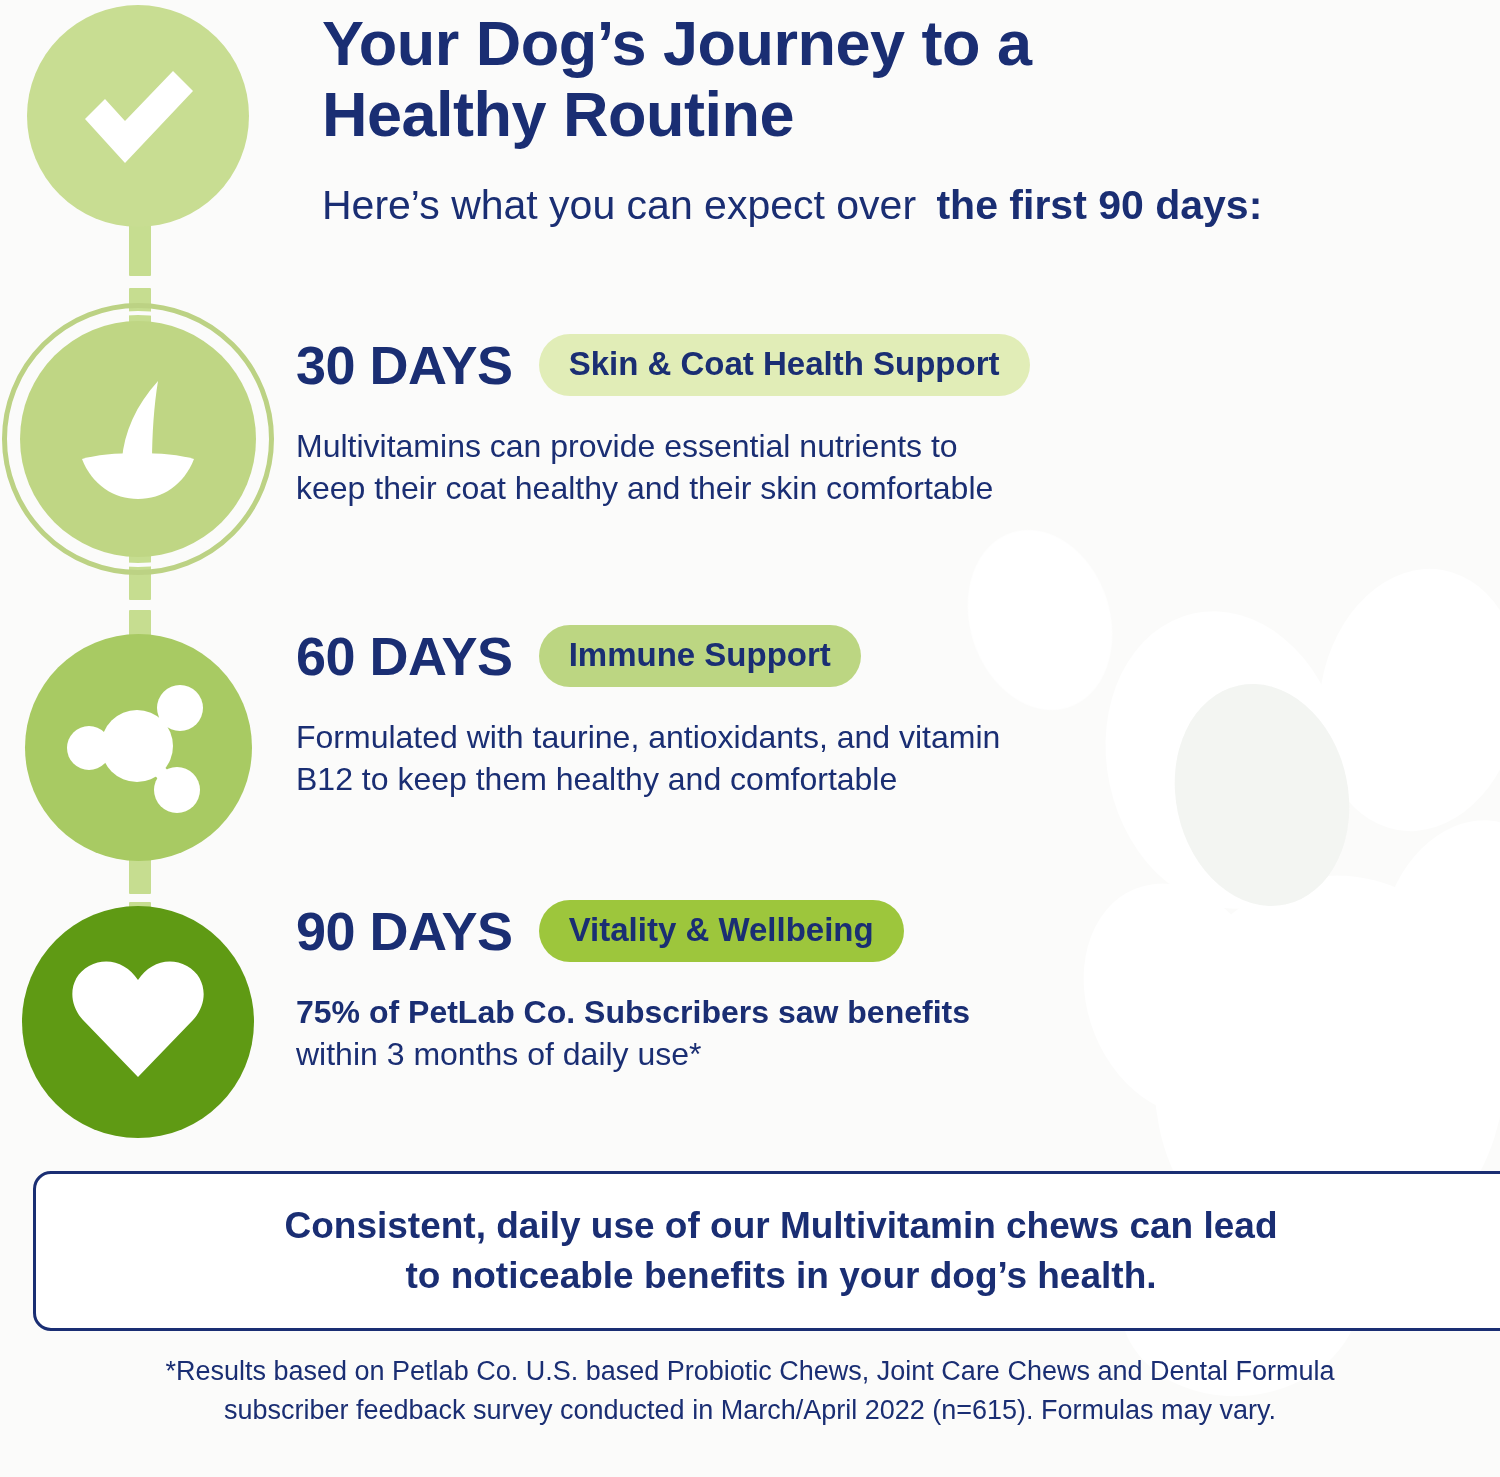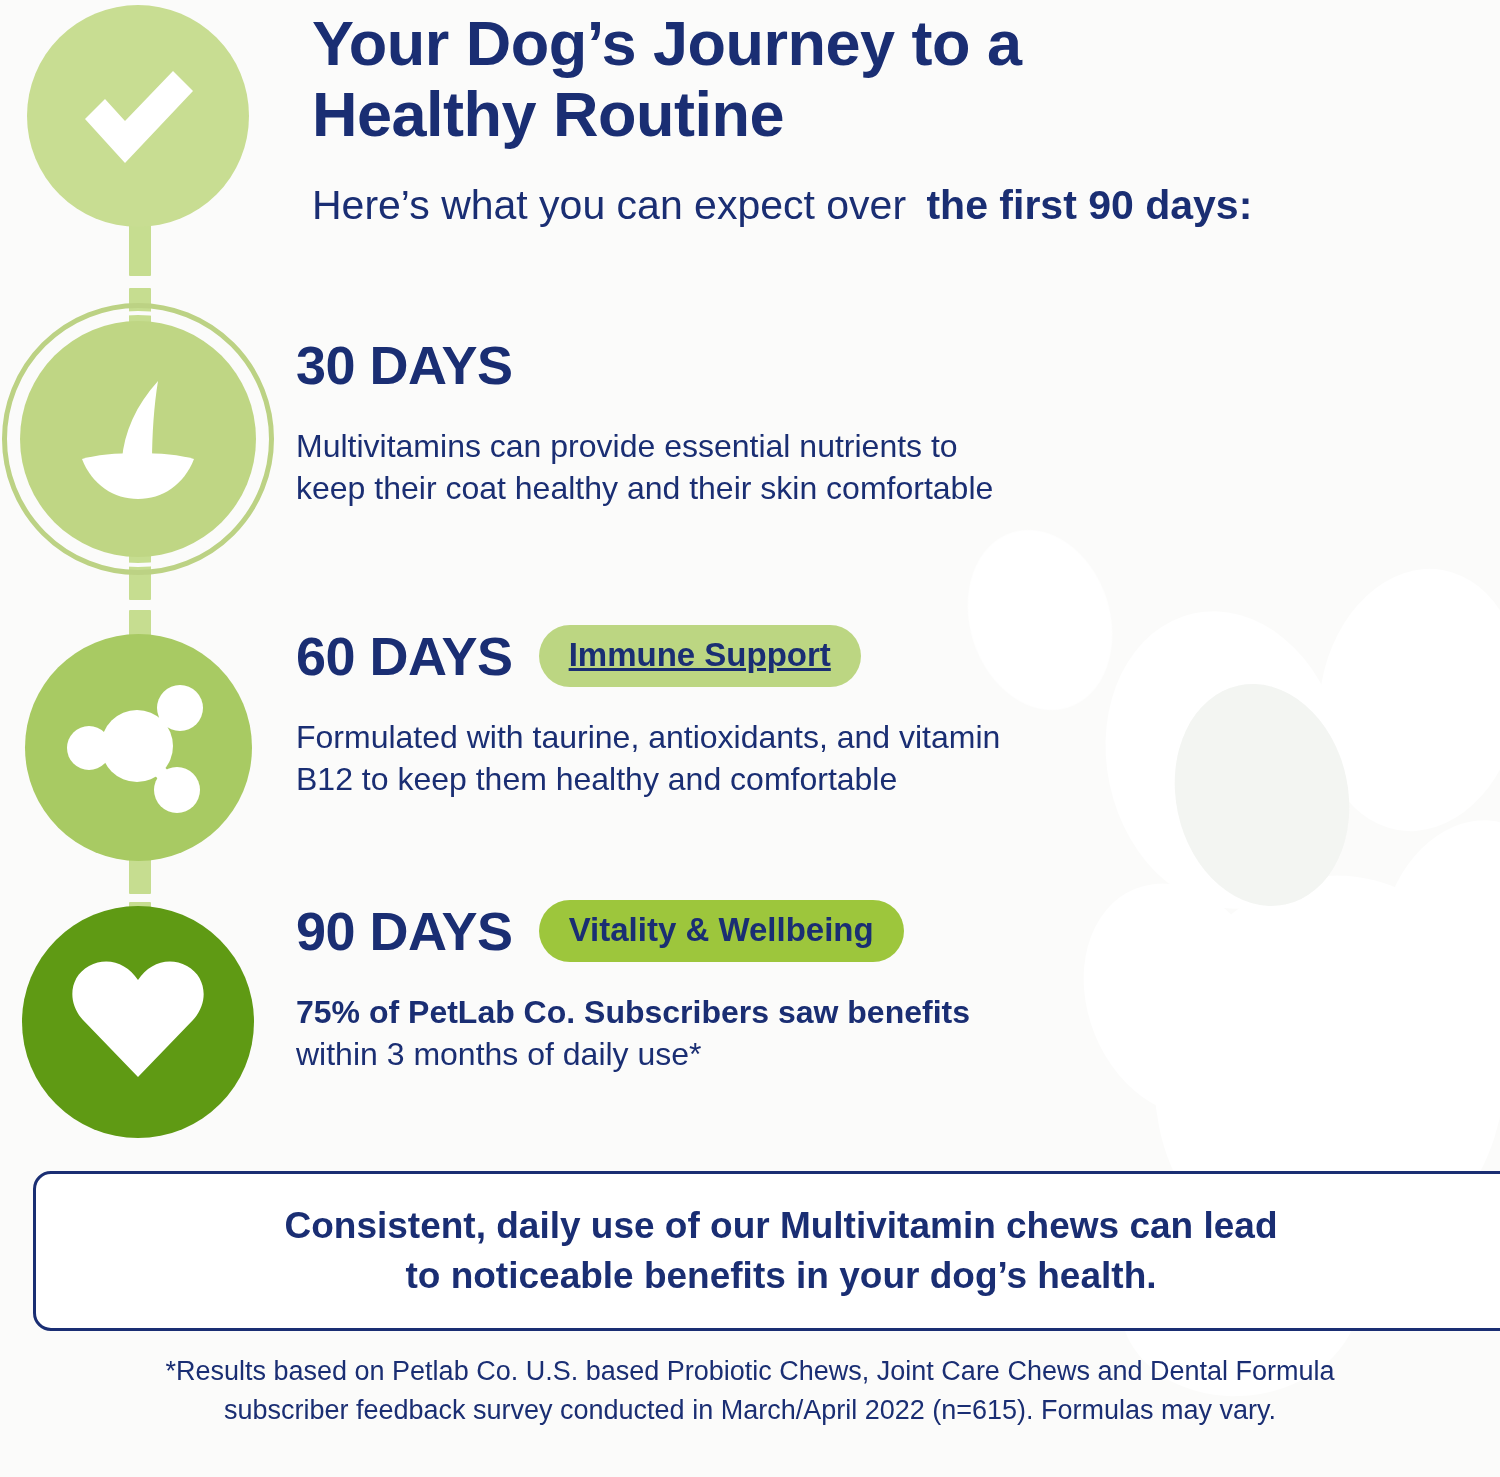--- a/index.html
+++ b/index.html
@@ -48,21 +48,21 @@
     box-sizing:border-box;
   }
   
   #node-molecule{left:25px;top:634px;width:227px;height:227px;background:#a8ca63;}
   
   #node-heart{left:22px;top:906px;width:232px;height:232px;background:#5f9a14;}
 
   .node svg{display:block;}
 
   
-  .header{position:absolute;left:312px;top:0px;width:1120px;}
+  .header{position:absolute;left:322px;top:0px;width:1120px;}
   .h1{
     font-family:"Liberation Sans", sans-serif;
     font-weight:bold;
     font-size:63px;line-height:1.12;
     color:#1a2e73;letter-spacing:-0.5px;
     margin:0;padding-top:8px;
   }
   .sub{
     font-size:41px;line-height:1.2;color:#1a2e73;
     margin:0;padding-top:32px;font-weight:normal;
@@ -80,21 +80,21 @@
     font-size:54px;font-weight:bold;color:#1a2e73;
     letter-spacing:-0.5px;white-space:nowrap;line-height:1;
   }
   .pill{
     border-radius:999px;
     padding:11px 30px 13px 30px;
     font-size:33px;font-weight:bold;color:#1a2e73;
     white-space:nowrap;line-height:1.15;
   }
   #pill-30{background:#e1edb7;}
-  #pill-60{background:#bcd682;text-decoration:underline;}
+  #pill-60{background:#bcd682;}
   #pill-90{background:#9dc63c;}
 
   .step-body{
     font-size:32px;line-height:1.32;color:#1a2e73;
     margin-top:26px;font-weight:normal;max-width:1090px;
   }
   .step-body b{font-weight:bold;}
 
   
   .callout{
@@ -202,20 +202,21 @@
       <span>Healthy Routine</span>
     </h1>
     <p class="sub">
       <span>Here’s what you can expect over </span><b>the first 90 days:</b>
     </p>
   </div>
 
   <div class="step" id="step-30">
     <div class="step-head">
       <div class="days">30 DAYS</div>
+      <div class="pill" id="pill-30">Skin &amp; Coat Health Support</div>
     </div>
     <div class="step-body">
       <span>Multivitamins can provide essential nutrients to</span><br>
       <span>keep their coat healthy and their skin comfortable</span>
     </div>
   </div>
 
   <div class="step" id="step-60">
     <div class="step-head">
       <div class="days">60 DAYS</div>

